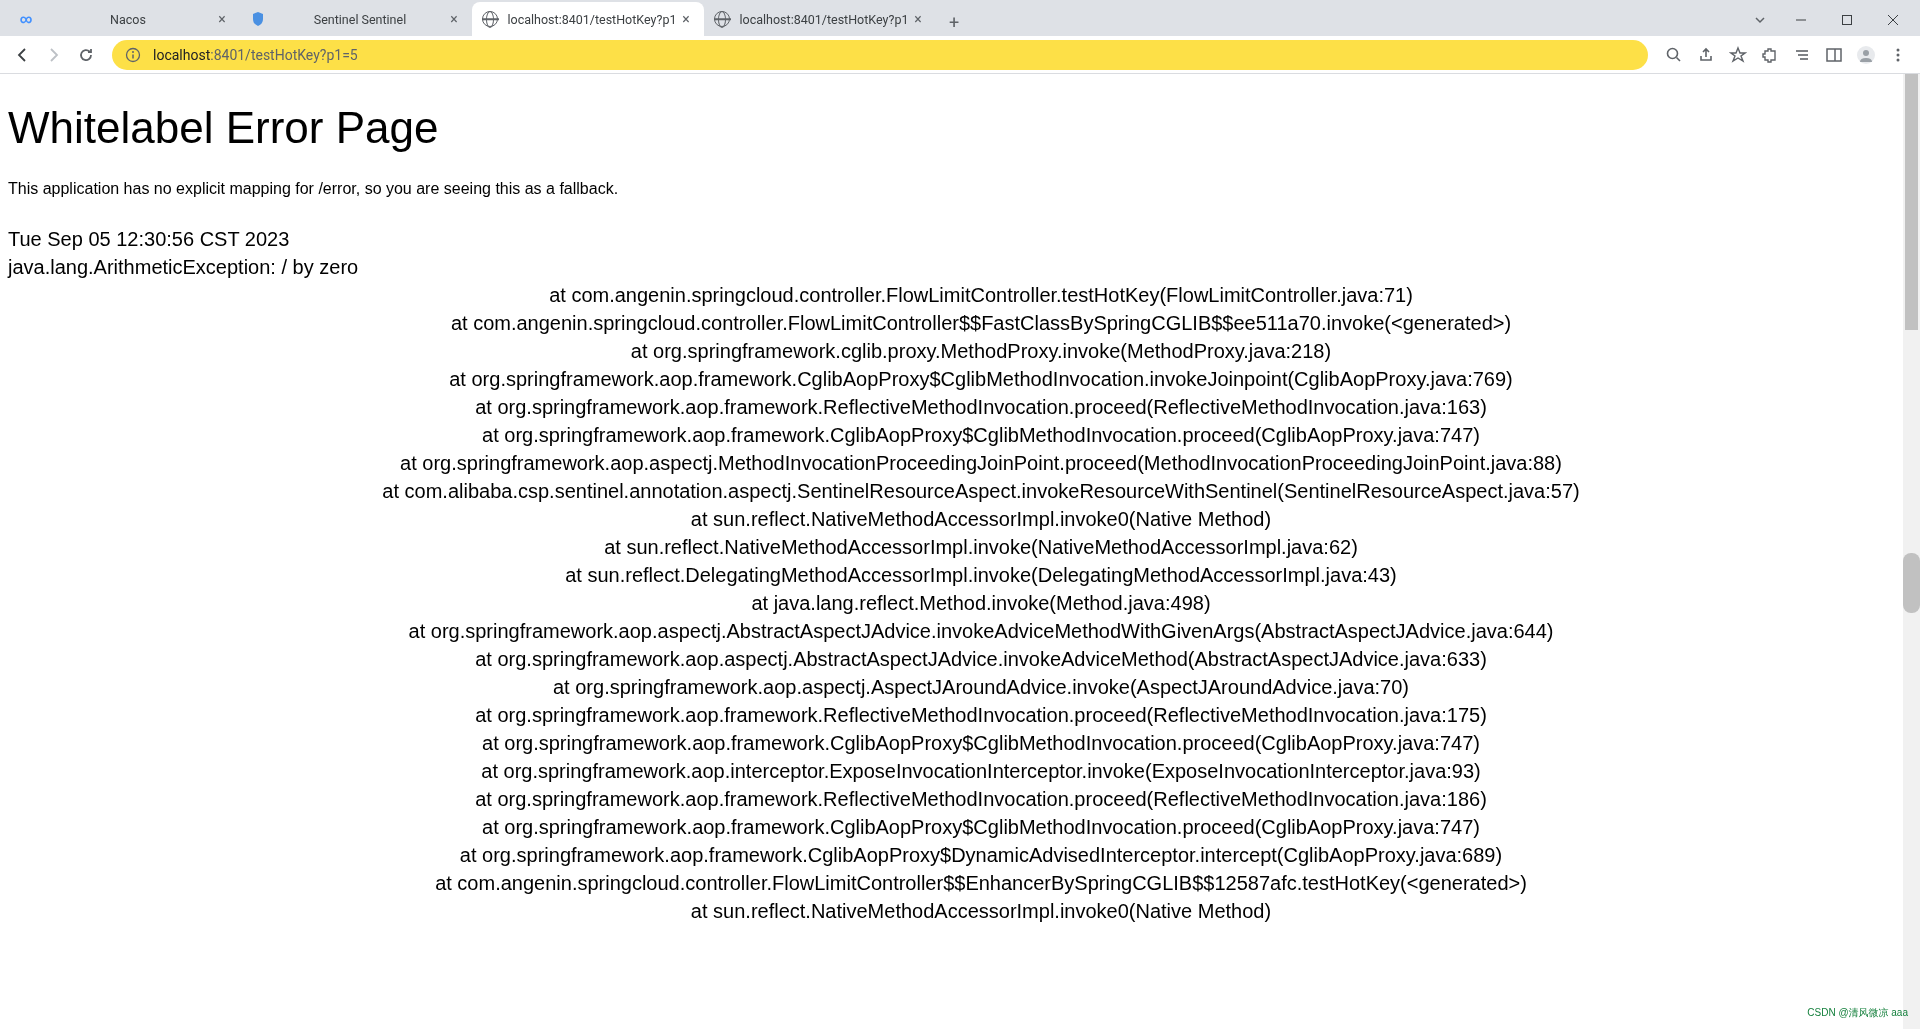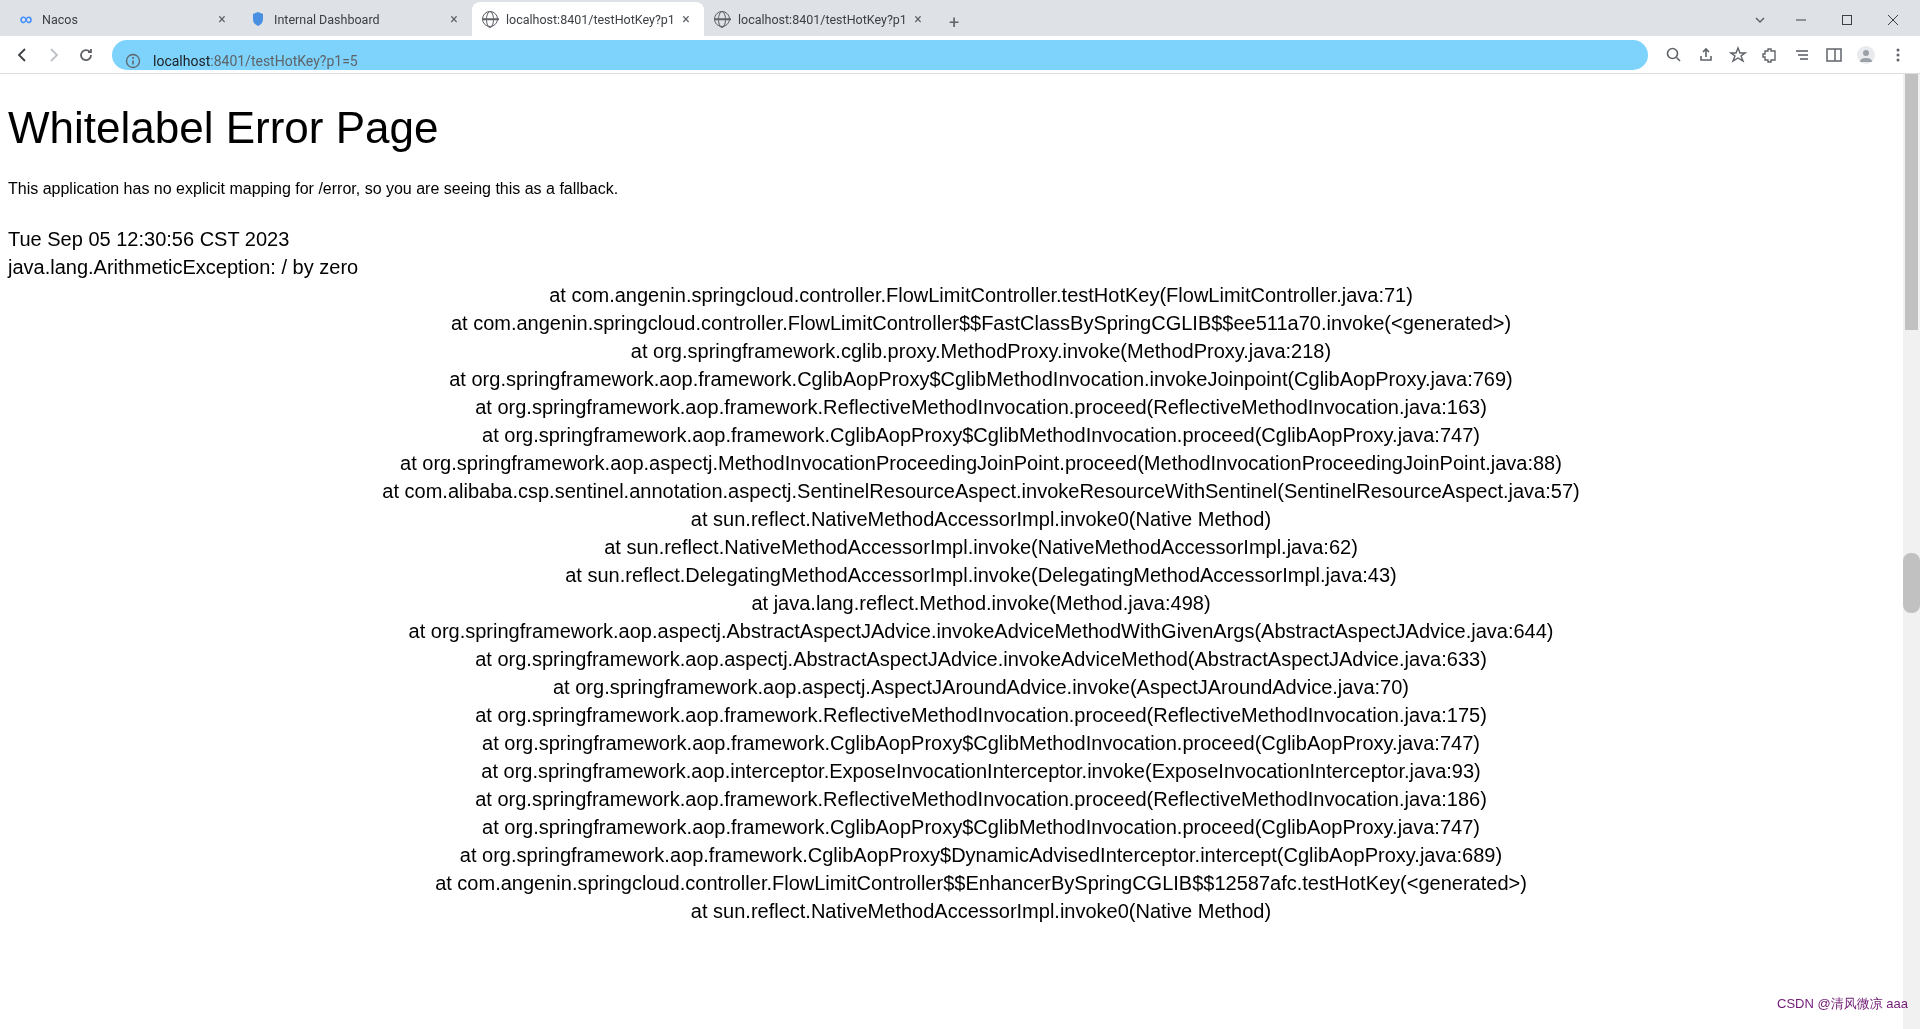--- a/index.html
+++ b/index.html
@@ -3,48 +3,48 @@
   <meta charset="utf-8">
   <style>
     * { margin: 0; padding: 0; box-sizing: border-box; }
     body { font-family: -apple-system, BlinkMacSystemFont, "Segoe UI", Roboto, sans-serif; background: #fff; height: 1029px; width: 1920px; overflow: hidden; position: relative; }
     
     .titlebar { height: 36px; background: #dee1e6; display: flex; align-items: flex-end; }
     .tabs-container { display: flex; align-items: flex-end; flex: 1; padding-left: 8px; }
     .tab { height: 34px; display: flex; align-items: center; padding: 0 10px; min-width: 232px; max-width: 232px; font-size: 12.5px; color: #3c4043; position: relative; border-radius: 8px 8px 0 0; }
     .tab.active { background: #fff; }
     .tab-favicon { width: 16px; height: 16px; margin-right: 8px; flex-shrink: 0; display: flex; align-items: center; justify-content: center; }
-    .tab-title { flex: 1; white-space: nowrap; overflow: hidden; text-overflow: ellipsis; }
+    .tab-title { flex: 1; white-space: nowrap; overflow: hidden; text-overflow: ellipsis; text-align: center; }
     .tab-close { width: 16px; height: 16px; display: flex; align-items: center; justify-content: center; font-size: 14px; color: #5f6368; cursor: pointer; }
     .new-tab { width: 28px; height: 28px; display: flex; align-items: center; justify-content: center; font-size: 18px; color: #5f6368; margin-left: 4px; }
     .window-controls { display: flex; align-items: center; padding-right: 4px; }
     .win-btn { width: 46px; height: 32px; display: flex; align-items: center; justify-content: center; font-size: 14px; color: #3c4043; }
     .tab-dropdown { width: 36px; height: 32px; display: flex; align-items: center; justify-content: center; color: #5f6368; }
     
     .toolbar { height: 38px; background: #fff; border-bottom: 1px solid #dadce0; display: flex; align-items: center; padding: 0 8px; gap: 4px; }
     .nav-btn { width: 28px; height: 28px; display: flex; align-items: center; justify-content: center; border-radius: 50%; color: #5f6368; }
     .nav-btn.disabled { color: #bdc1c6; }
-    .address-bar { flex: 1; height: 30px; background: #7dd3fc; border: 1px solid transparent; border-radius: 15px; display: flex; align-items: flex-end; padding: 0 12px; margin: 0 8px; font-size: 14px; color: #202124; }
+    .address-bar { flex: 1; height: 30px; background: #fde047; border: 1px solid transparent; border-radius: 15px; display: flex; align-items: center; padding: 0 12px; margin: 0 8px; font-size: 14px; color: #202124; }
     .info-icon { width: 16px; height: 16px; margin-right: 12px; display: flex; align-items: center; justify-content: center; color: #5f6368; }
     .url-text { flex: 1; }
     .url-host { color: #202124; }
     .url-path { color: #5f6368; }
     .toolbar-icon { width: 28px; height: 28px; display: flex; align-items: center; justify-content: center; color: #5f6368; }
     
     .content { padding: 8px; overflow-y: auto; height: calc(1029px - 74px); font-family: "Segoe UI", sans-serif; }
     .error-title { font-size: 44px; font-weight: normal; margin: 21px 0; }
     .error-subtitle { font-size: 16px; margin: 27px 0; }
     .error-block { font-size: 20px; line-height: 1.4; }
     .trace-line { padding-left: 42px; text-align: center; }
     
     .scrollbar { position: absolute; right: 0; top: 74px; width: 17px; height: calc(1029px - 74px); background: #f1f1f1; }
     .scrollbar-thumb { position: absolute; left: 2px; width: 13px; height: 256px; top: 0; background: #c1c1c1; border-radius: 0; }
     .scrollbar-side { position: absolute; right: 0; top: 553px; width: 17px; height: 60px; background: #c1c1c1; border-radius: 8px; }
     
-    .watermark { position: absolute; right: 12px; bottom: 16px; font-size: 13px; color: #701a75; font-family: sans-serif; }
+    .watermark { position: absolute; right: 12px; bottom: 9px; font-size: 10px; color: #15803d; font-family: sans-serif; }
     
     .favicon-nacos { color: #4190ff; font-size: 12px; font-weight: bold; }
     .favicon-globe { width: 16px; height: 16px; border: 1.5px solid #5f6368; border-radius: 50%; position: relative; }
     .favicon-globe::before { content: ''; position: absolute; left: 50%; top: -1.5px; bottom: -1.5px; width: 6px; border: 1.5px solid #5f6368; border-radius: 50%; transform: translateX(-50%); }
     .favicon-globe::after { content: ''; position: absolute; top: 50%; left: -1.5px; right: -1.5px; height: 1.5px; background: #5f6368; transform: translateY(-50%); }
   </style>
 </head>
 <body>
 
 <div class="titlebar">
@@ -53,21 +53,21 @@
       <span class="tab-favicon favicon-nacos">∞</span>
       <span class="tab-title">Nacos</span>
       <span class="tab-close">×</span>
     </div>
     <div class="tab">
       <span class="tab-favicon">
         <svg width="16" height="16" viewBox="0 0 16 16">
             <path d="M8 1 L13 3 L13 8 Q13 13 8 15 Q3 13 3 8 L3 3 Z" fill="#4a90e2"></path>
           </svg>
       </span>
-      <span class="tab-title">Internal Dashboard</span>
+      <span class="tab-title">Sentinel Sentinel</span>
       <span class="tab-close">×</span>
     </div>
     <div class="tab active">
       <span class="tab-favicon">
           <span class="favicon-globe"></span>
         </span>
       <span class="tab-title">localhost:8401/testHotKey?p1</span>
       <span class="tab-close">×</span>
     </div>
     <div class="tab">

